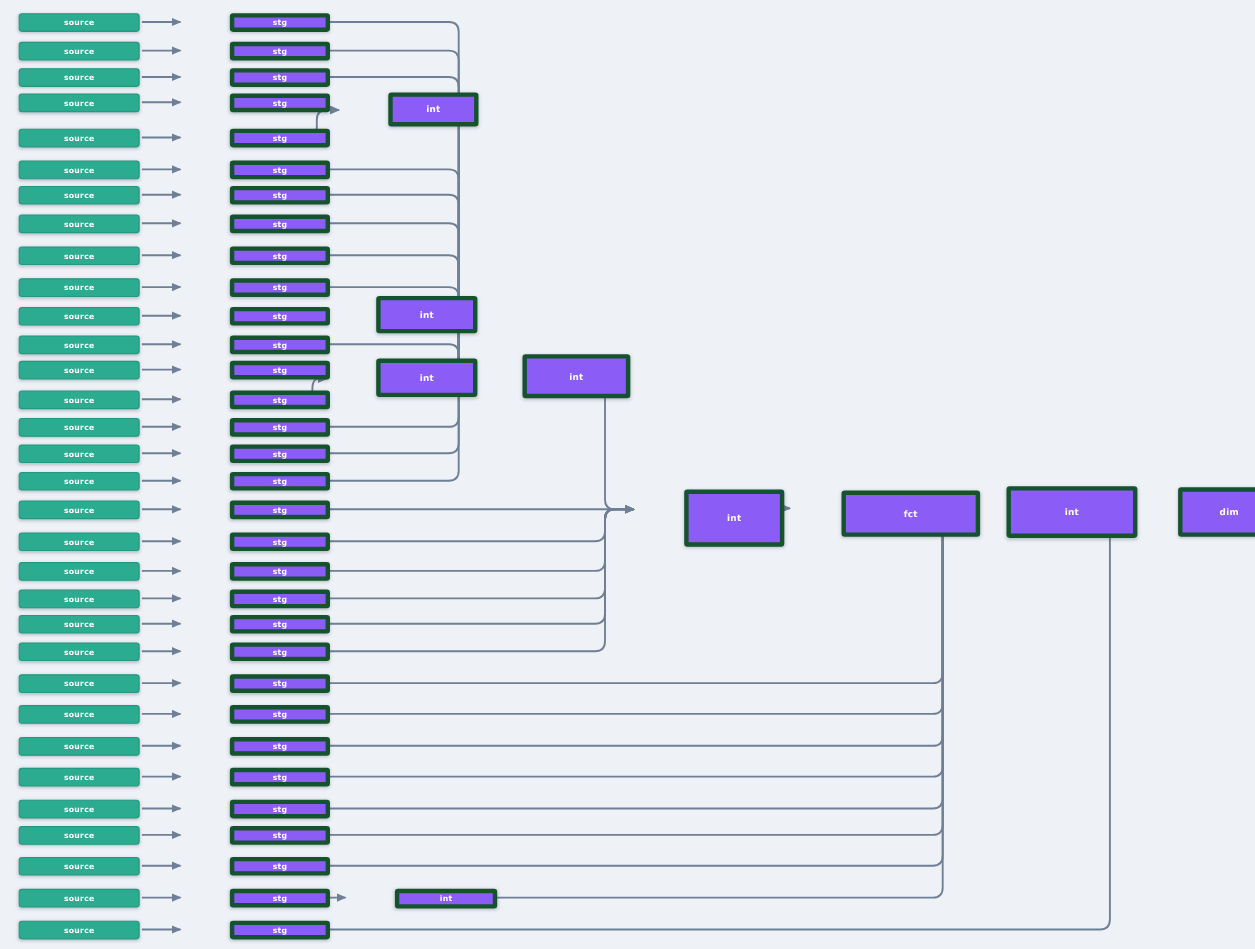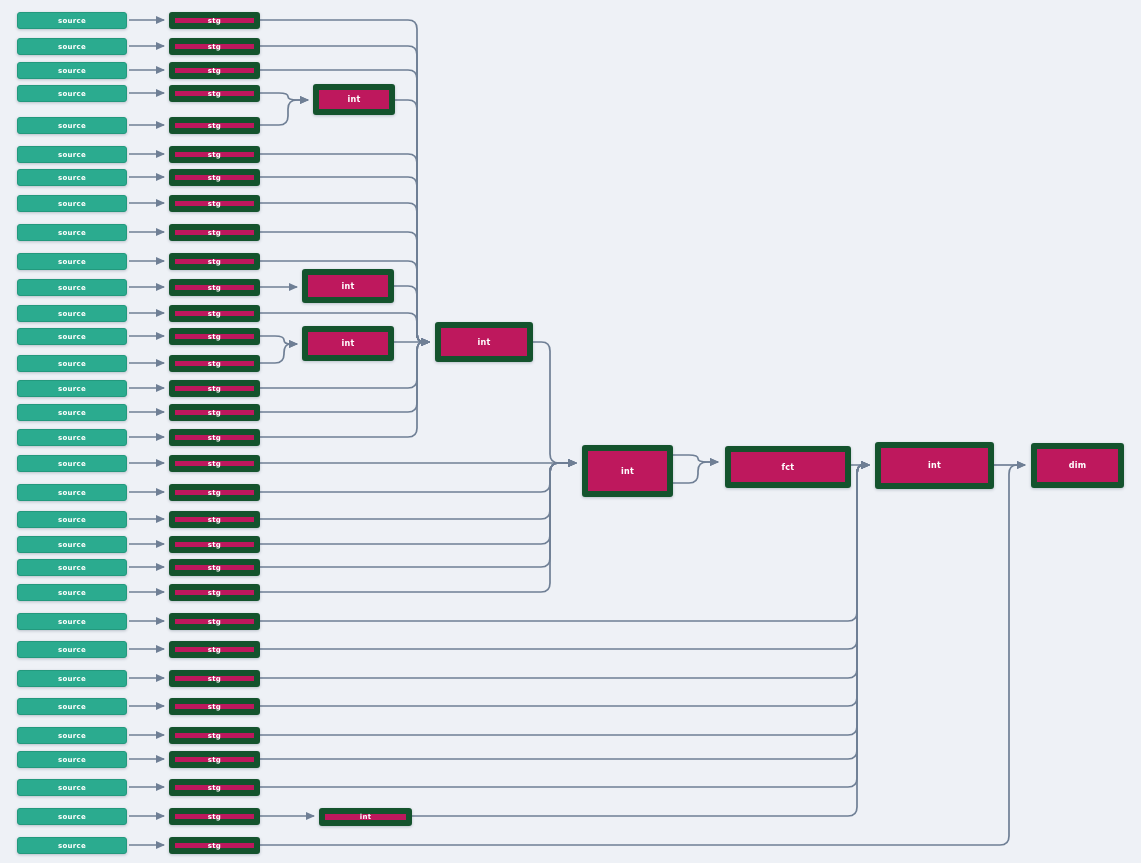--- a/index.html
+++ b/index.html
@@ -4,21 +4,21 @@
 <style>
   html,body{margin:0;padding:0;background:#eef1f6;font-family:"DejaVu Sans","Liberation Sans",sans-serif;}
   .canvas{position:relative;width:1141px;height:863px;overflow:hidden;background:#eef1f6;padding-left:40px;}
   .edge-layer{position:absolute;left:0;top:0;width:1141px;height:863px;}
   .node{position:absolute;display:flex;align-items:center;justify-content:center;
         color:#fff;font-weight:bold;font-size:7px;letter-spacing:.25px;
         border-radius:3px;box-sizing:border-box;cursor:pointer;
         box-shadow:0 1px 3px rgba(26,43,66,.25);}
   .node.lg{font-size:8px;}
   .node.source{background:#2bab8f;border:1px solid #23997d;}
-  .node.model{background:#be185d;border:6px solid #14532d;}
+  .node.model{background:#8b5cf6;border:4px solid #14532d;margin-left:40px;}
   .edge{fill:none;stroke-linejoin:round;}
 </style>
 </head>
 <body>
 
 <div class="canvas">
   <svg class="edge-layer" xmlns="http://www.w3.org/2000/svg" viewBox="0 0 1141 863">
     <defs>
       <marker id="arr" markerUnits="userSpaceOnUse" markerWidth="10" markerHeight="10" refX="8" refY="4.5" orient="auto">
         <path d="M0 0.6 L9 4.5 L0 8.4 Z" fill="#6f7f95"></path>

